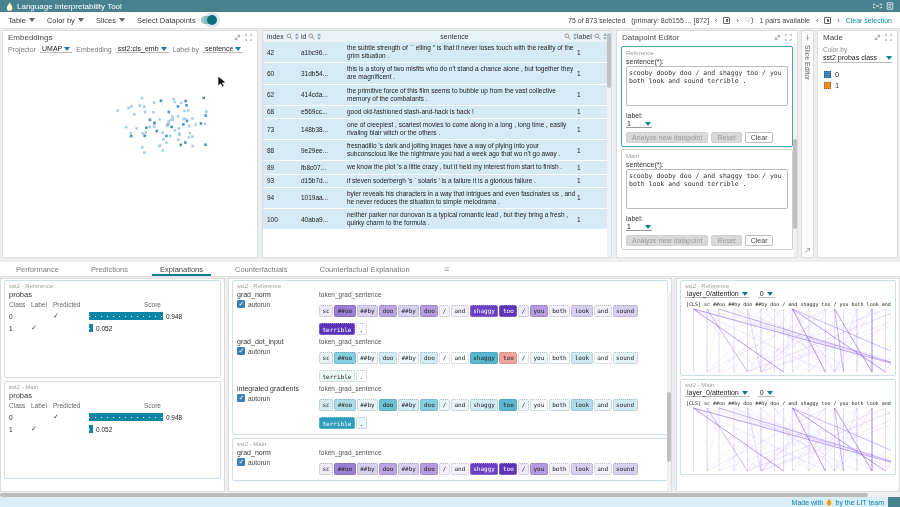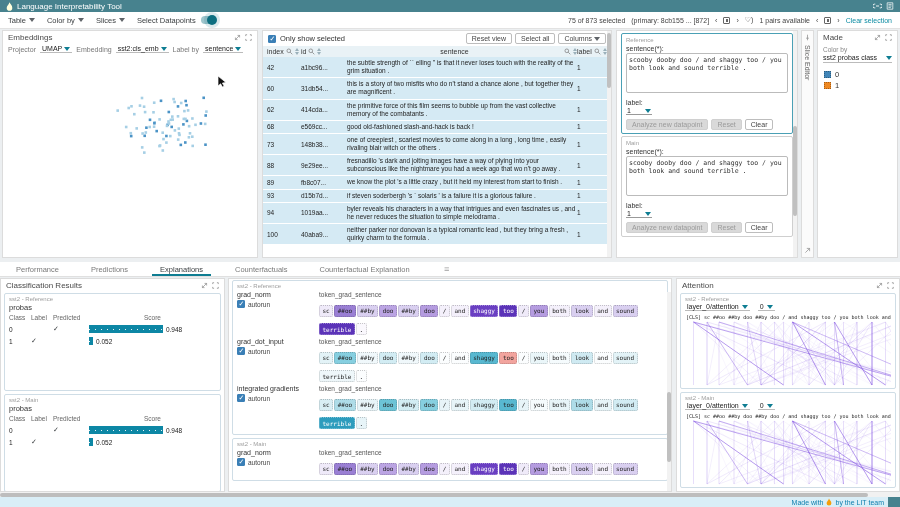--- a/index.html
+++ b/index.html
@@ -263,29 +263,20 @@
         <rect x="201.2" y="89.4" width="2.6" height="2.6" fill="#4b93c6"></rect>
         <rect x="155.8" y="90.2" width="2.6" height="2.6" fill="#a6cfe5"></rect>
       </svg>
     <svg style="position:absolute;left:214px;top:22px" width="10" height="12" viewBox="0 0 10 12">
         <path d="M1 0l0 10 2.6-2.2L5.4 11l1.8-.8-1.8-3.1L9 6.5z" fill="#111" stroke="#fff" stroke-width="0.7"></path>
       </svg>
   </div>
 </div>
 
 <div class="panel" id="datatable">
-  <div class="dt-controls">
-    <span class="chk on"></span>
-    <span>Only show selected</span>
-    <span style="margin-left:auto;display:flex;gap:3px">
-      <button class="btn">Reset view</button>
-      <button class="btn">Select all</button>
-      <button class="btn"><span>Columns</span> <span class="caret gray"></span></button>
-    </span>
-  </div>
   <div class="dt-headrow">
     <span class="hcell">
         <span class="nm">index</span>
         <svg width="7" height="7" viewBox="0 0 10 10">
           <circle cx="4" cy="4" r="2.6" stroke="#777" fill="none"></circle>
           <path d="M6 6l3 3" stroke="#777"></path>
         </svg>
         <span class="sorts">
           <i class="up"></i>
           <i class="dn"></i>
@@ -386,20 +377,30 @@
         <span class="sent">neither parker nor donovan is a typical romantic lead , but they bring a fresh , quirky charm to the formula .</span>
         <span>1</span>
       </div>
     </div>
   <div class="vtrack" style="right:0">
       <div class="vthumb" style="top:2px;height:55px"></div>
     </div>
 </div>
 
 <div class="panel" id="dpeditor">
+  <div class="ptitle">
+      <span>Datapoint Editor</span>
+      <span class="spacer"></span>
+    <svg class="pi" viewBox="0 0 10 10">
+        <path d="M2 8L8 2M2 8v-3M2 8h3M8 2v3M8 2H5" stroke="#888" stroke-width="1" fill="none"></path>
+      </svg>
+    <svg class="pi" viewBox="0 0 10 10">
+        <path d="M1 3V1h2M7 1h2v2M9 7v2H7M3 9H1V7" stroke="#888" stroke-width="1" fill="none"></path>
+      </svg>
+  </div>
   <div class="pbody" style="overflow:hidden">
     <div class="ed-box ref">
       <div class="ed-name">Reference</div>
       <div class="ed-lab">sentence(*):</div>
       <textarea class="ed-ta" style="">scooby dooby doo / and shaggy too / you both look and sound terrible .</textarea>
       <div class="ed-lab">label:</div>
       <div class="ed-select">
           <span>1</span>
           <span class="caret"></span>
         </div>
@@ -471,30 +472,20 @@
 <div class="tabbar">
   <span class="tab">Performance</span>
   <span class="tab">Predictions</span>
   <span class="tab active">Explanations</span>
   <span class="tab">Counterfactuals</span>
   <span class="tab">Counterfactual Explanation</span>
   <span class="draghandle">≡</span>
 </div>
 
 <div class="panel" id="clsresults">
-  <div class="ptitle">
-      <span>Classification Results</span>
-      <span class="spacer"></span>
-    <svg class="pi" viewBox="0 0 10 10">
-        <path d="M2 8L8 2M2 8v-3M2 8h3M8 2v3M8 2H5" stroke="#888" stroke-width="1" fill="none"></path>
-      </svg>
-    <svg class="pi" viewBox="0 0 10 10">
-        <path d="M1 3V1h2M7 1h2v2M9 7v2H7M3 9H1V7" stroke="#888" stroke-width="1" fill="none"></path>
-      </svg>
-  </div>
   <div class="pbody" id="cls-sections">
       <div class="secbox" style="height: 98px;">
         <div class="secname">sst2 - Reference</div>
         <div class="probas-t">probas</div>
         <div class="cr-head">
           <span>Class</span>
           <span>Label</span>
           <span>Predicted</span>
           <span style="text-align: center;">Score</span>
         </div>
@@ -596,30 +587,20 @@
           <div class="sal-right"><div class="sal-field">token_grad_sentence</div><span class="chip" style="background: rgb(239, 234, 249);">sc</span><span class="chip" style="background: rgb(154, 127, 212);">##oo</span><span class="chip" style="background: rgb(217, 207, 240);">##by</span><span class="chip" style="background: rgb(187, 164, 227);">doo</span><span class="chip" style="background: rgb(217, 207, 240);">##by</span><span class="chip" style="background: rgb(181, 156, 224);">doo</span><span class="chip" style="background: rgb(244, 240, 251);">/</span><span class="chip" style="background: rgb(244, 240, 251);">and</span><span class="chip w" style="background: rgb(106, 63, 194);">shaggy</span><span class="chip w" style="background: rgb(91, 51, 184);">too</span><span class="chip" style="background: rgb(239, 234, 249);">/</span><span class="chip" style="background: rgb(181, 156, 224);">you</span><span class="chip" style="background: rgb(244, 240, 251);">both</span><span class="chip" style="background: rgb(217, 207, 240);">look</span><span class="chip" style="background: rgb(244, 240, 251);">and</span><span class="chip" style="background: rgb(217, 207, 240);">sound</span></div>
         </div>
       </div>
     </div>
   <div class="vtrack" style="right:0;top:13px">
       <div class="vthumb" style="top:100px;height:70px"></div>
     </div>
 </div>
 
 <div class="panel" id="attention">
-  <div class="ptitle">
-      <span>Attention</span>
-      <span class="spacer"></span>
-    <svg class="pi" viewBox="0 0 10 10">
-        <path d="M2 8L8 2M2 8v-3M2 8h3M8 2v3M8 2H5" stroke="#888" stroke-width="1" fill="none"></path>
-      </svg>
-    <svg class="pi" viewBox="0 0 10 10">
-        <path d="M1 3V1h2M7 1h2v2M9 7v2H7M3 9H1V7" stroke="#888" stroke-width="1" fill="none"></path>
-      </svg>
-  </div>
   <div class="pbody" id="att-sections">
       <div class="secbox" style="height: 96px;">
         <div class="secname">sst2 - Reference</div>
         <div class="att-selrow">
           <span class="att-sel">
             <span>layer_0/attention</span>
             <span class="caret"></span>
           </span>
           <span class="att-sel">
             <span>0</span>

